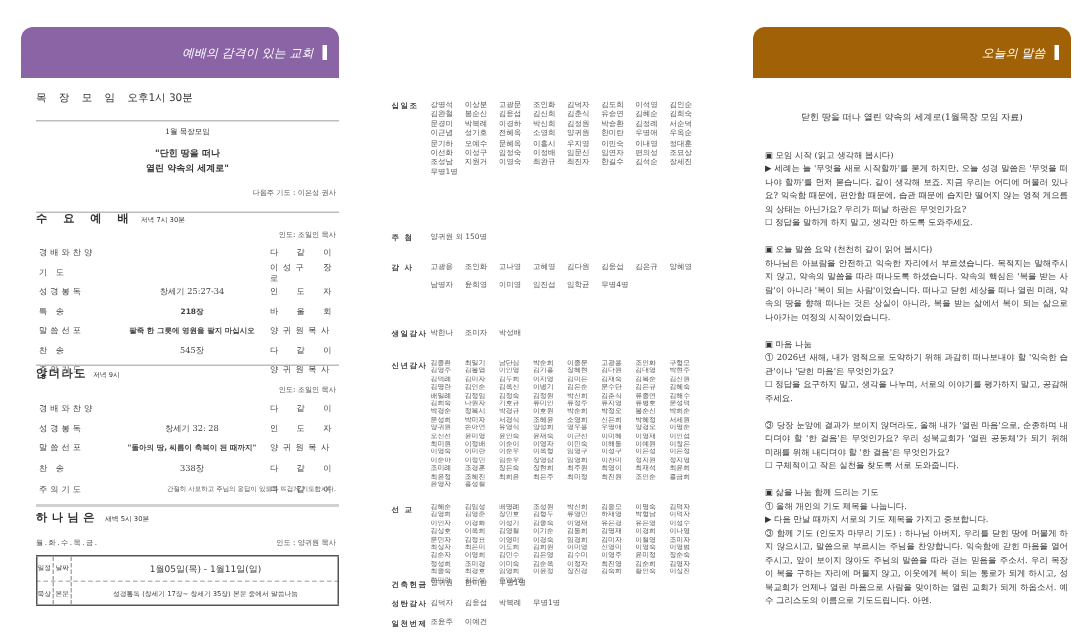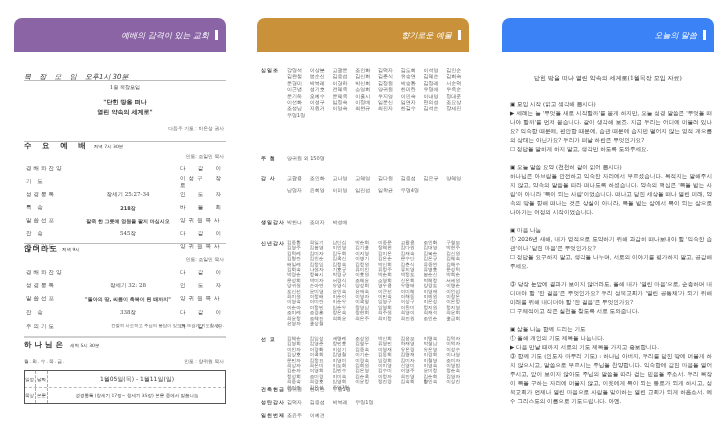--- a/index.html
+++ b/index.html
@@ -63,21 +63,21 @@
 </head>
 <body>
 
 <div class="panel panel-1">
   <div class="header-bar" style="background:#8a64a4;">
     <span>예배의 감격이 있는 교회</span>
     <span class="bar-mark"></span>
   </div>
 
   <div class="p1-rule" style="top:80px;"></div>
-  <div class="mokjang" style="top:72px;font-style:italic;">
+  <div class="mokjang" style="top:60px;">
     <span>목 장 모 임</span>
     <span class="time">오후1시 30분</span>
   </div>
   <div class="center-txt" style="top:84px;font-size:5px;">1월 목장모임</div>
   <div class="center-txt" style="top:98px;font-size:6px;font-weight:bold;">"단힌 땅을 떠나</div>
   <div class="center-txt" style="top:108px;font-size:6px;font-weight:bold;">열린 약속의 세계로"</div>
   <div class="right-small" style="top:125px;">다음주 기도 : 이은성 권사</div>
 
   <div class="p1-rule" style="top:141px;"></div>
   <div class="sec-title" style="top:141px;">
@@ -172,24 +172,20 @@
     </div>
     <div class="dawn-row">
       <span class="d1">묵상</span>
       <span class="d2">본문</span>
       <span class="d3">성경통독 (창세기 17장~ 창세기 35장) 본문 중에서 말씀나눔</span>
     </div>
   </div>
 </div>
 
 <div class="panel panel-2">
-  <div class="header-bar" style="background:#c8913a;">
-    <span>향기로운 예물</span>
-    <span class="bar-mark"></span>
-  </div>
 
   <div class="off-row" style="top:67px;">
     <span class="lbl">십일조</span>
     <div class="names" id="tithe-names">
         <span>강명석</span>
         <span>이상분</span>
         <span>고광문</span>
         <span>조인화</span>
         <span>김덕자</span>
         <span>김도희</span>
@@ -510,21 +506,21 @@
   <div class="off-row" style="top:412px;">
     <span class="lbl">일천번제</span>
     <div class="names" id="jubilee-names">
         <span>조윤주</span>
         <span>이예건</span>
       </div>
   </div>
 </div>
 
 <div class="panel panel-3">
-  <div class="header-bar" style="background:#3b82f6;">
+  <div class="header-bar" style="background:#a16207;">
     <span>오늘의 말씀</span>
     <span class="bar-mark"></span>
   </div>
   <div class="sermon-title">닫힌 땅을 떠나 열린 약속의 세계로(1월목장 모임 자료)</div>
   <div class="sermon-body" id="sermon-body">
       <div class="blk">
         <div class="head">▣ 모임 시작 (읽고 생각해 봅시다)</div>
         <div>▶ 세례는 늘 '무엇을 새로 시작할까'를 묻게 하지만, 오늘 성경 말씀은 '무엇을 떠나야 할까'를 먼저 묻습니다. 같이 생각해 보죠. 지금 우리는 어디에 머물러 있나요? 익숙함 때문에, 편안함 때문에, 습관 때문에 습지만 떨어지 않는 영적 게으름의 상태는 아닌가요? 우리가 떠날 하란은 무엇인가요?</div>
         <div>☐ 정답을 말하게 하지 말고, 생각만 하도록 도와주세요.</div>
       </div>

